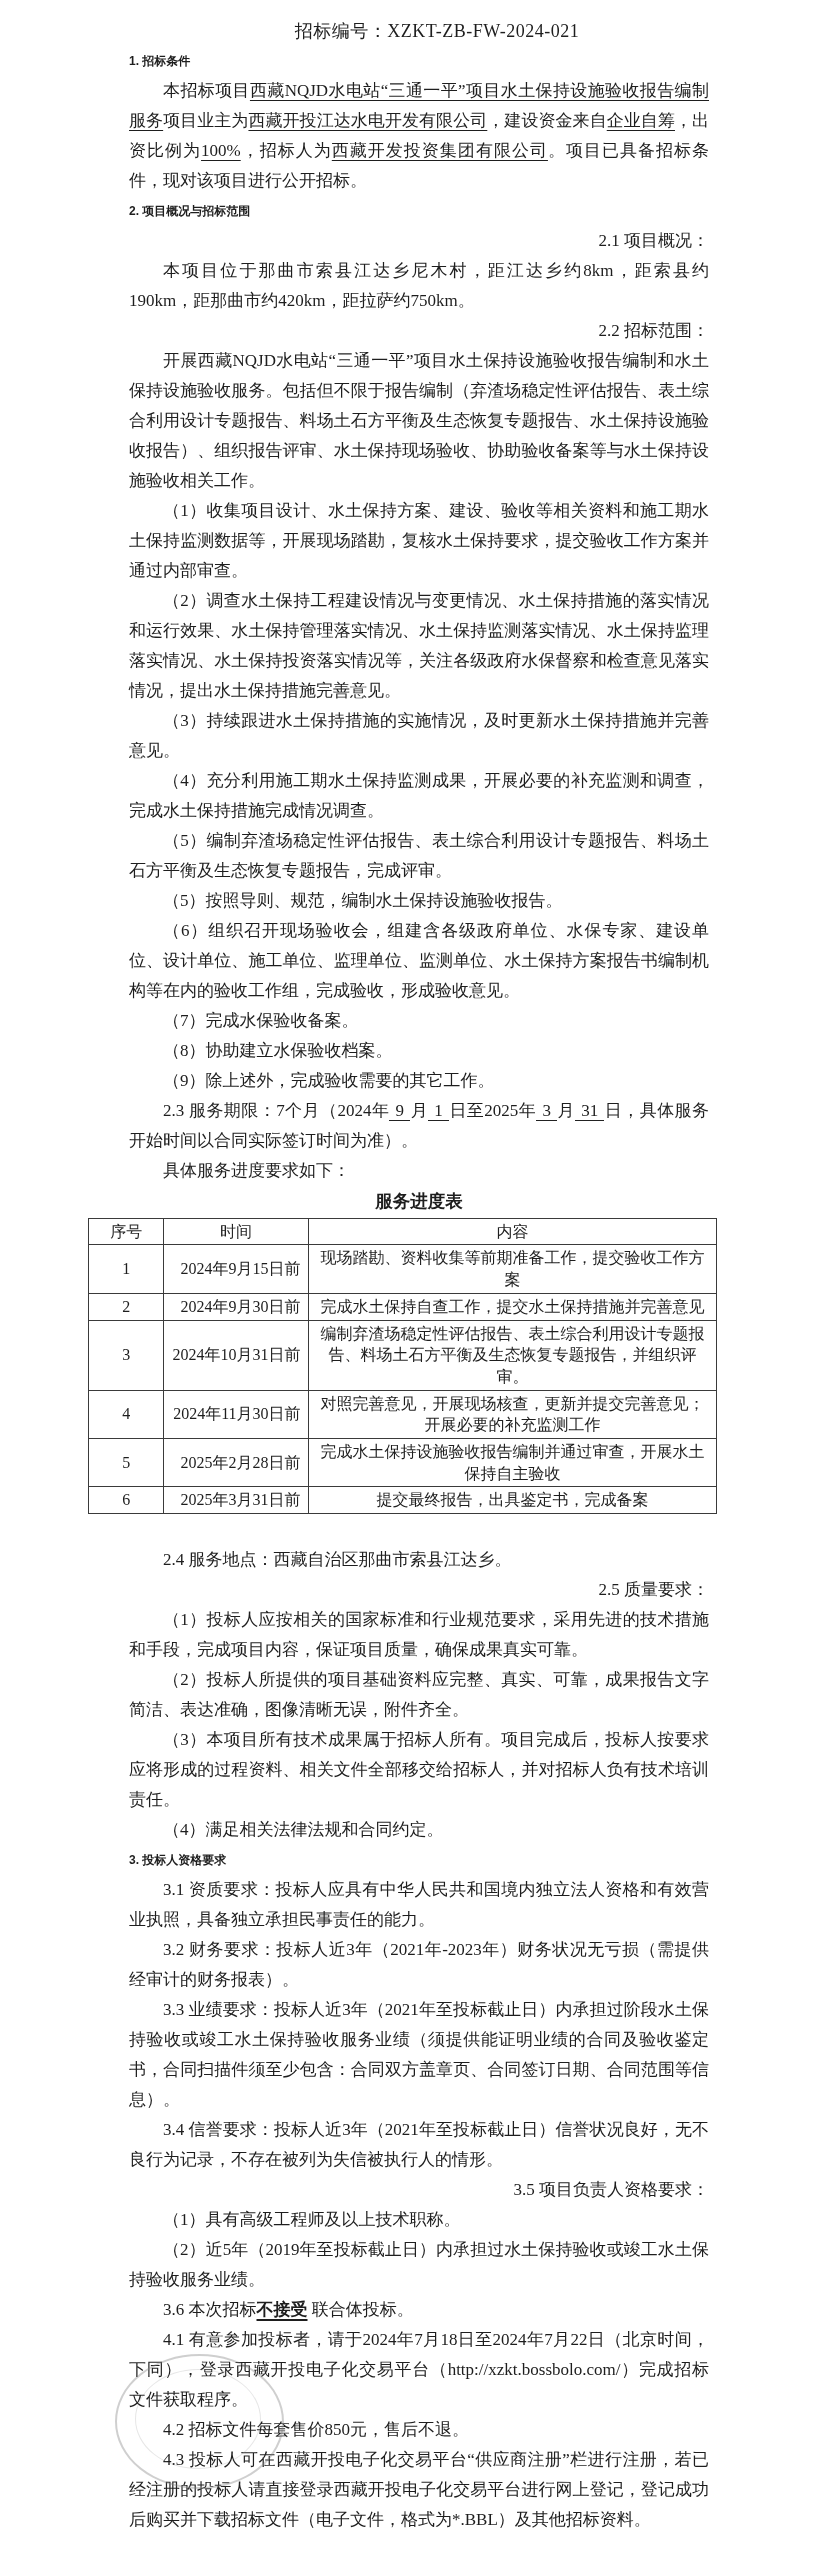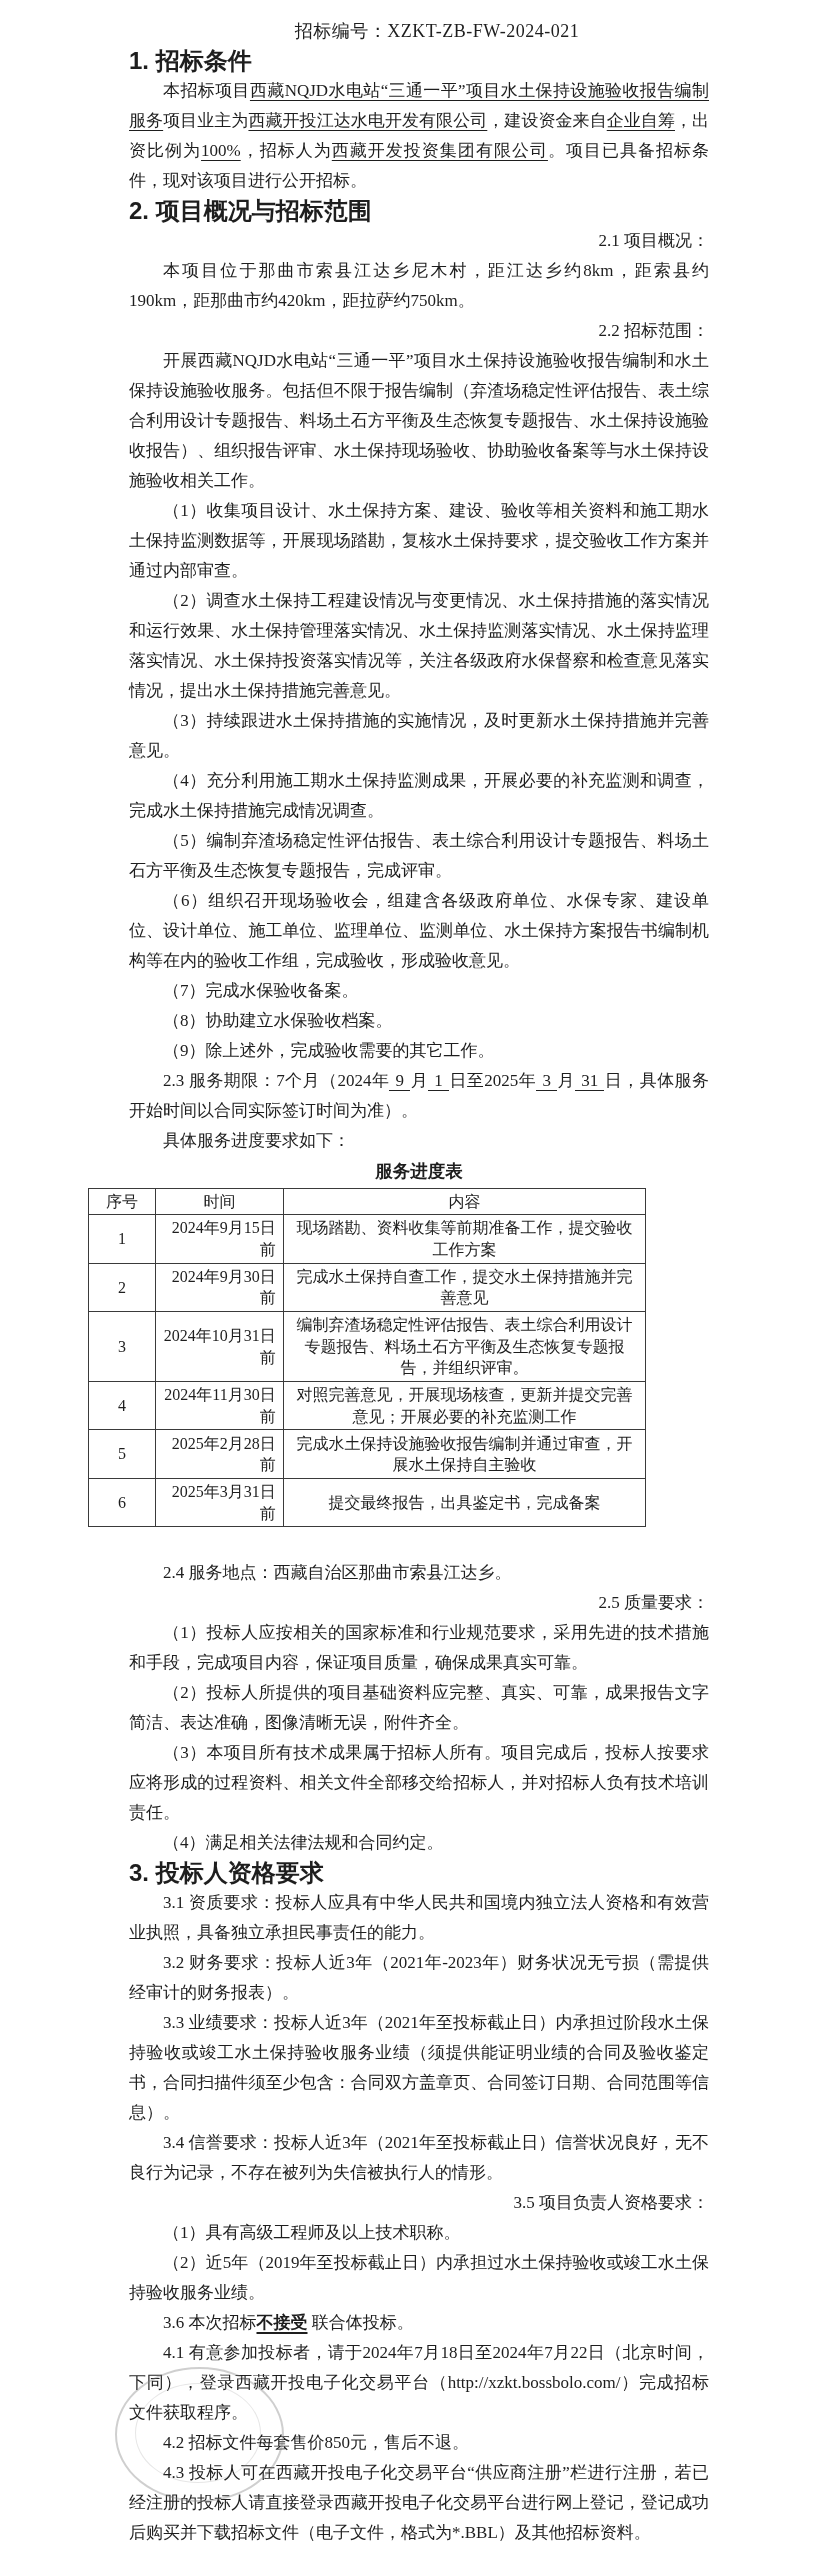--- a/index.html
+++ b/index.html
@@ -18,38 +18,38 @@
   .title{
     text-align:center;
     padding-left:36px;
     font-size:18px;
     letter-spacing:0.5px;
     white-space:nowrap;
   }
   .hd{
     font-family:"Liberation Sans","DejaVu Sans",sans-serif;
     font-weight:bold;
-    font-size:24px;
+    font-size:12px;
     line-height:30px;
   }
   p{margin:0;text-indent:2em;text-align:justify;}
   p.lbl{text-align:right;}
   .u{text-decoration:underline;text-underline-offset:4.1px;text-decoration-thickness:1px;}
   .bu{font-weight:bold;text-decoration:underline;text-underline-offset:4.1px;text-decoration-thickness:1.5px;}
   .bl{border-bottom:1px solid #222;padding:0 6.2px;}
   .tabletitle{
     text-align:center;
     font-family:"Liberation Sans","DejaVu Sans",sans-serif;
     font-weight:bold;
     font-size:17.5px;
     line-height:30px;
   }
   table.sched{
     border-collapse:collapse;
-    width:558px;
+    width:629px;
     margin-left:-41px;
     margin-top:2.1px;
     margin-bottom:31px;
     font-size:16px;
   }
   table.sched th,table.sched td{
     border:1.5px solid #3a3a3a;
     padding:2.1px 7.2px;
     line-height:21.6px;
     font-weight:normal;
@@ -90,20 +90,21 @@
   <div class="hd">2. 项目概况与招标范围</div>
   <p class="lbl">2.1 项目概况：</p>
   <p>本项目位于那曲市索县江达乡尼木村，距江达乡约8km，距索县约190km，距那曲市约420km，距拉萨约750km。</p>
   <p class="lbl">2.2 招标范围：</p>
   <p>开展西藏NQJD水电站“三通一平”项目水土保持设施验收报告编制和水土保持设施验收服务。包括但不限于报告编制（弃渣场稳定性评估报告、表土综合利用设计专题报告、料场土石方平衡及生态恢复专题报告、水土保持设施验收报告）、组织报告评审、水土保持现场验收、协助验收备案等与水土保持设施验收相关工作。</p>
   <p>（1）收集项目设计、水土保持方案、建设、验收等相关资料和施工期水土保持监测数据等，开展现场踏勘，复核水土保持要求，提交验收工作方案并通过内部审查。</p>
   <p>（2）调查水土保持工程建设情况与变更情况、水土保持措施的落实情况和运行效果、水土保持管理落实情况、水土保持监测落实情况、水土保持监理落实情况、水土保持投资落实情况等，关注各级政府水保督察和检查意见落实情况，提出水土保持措施完善意见。</p>
   <p>（3）持续跟进水土保持措施的实施情况，及时更新水土保持措施并完善意见。</p>
   <p>（4）充分利用施工期水土保持监测成果，开展必要的补充监测和调查，完成水土保持措施完成情况调查。</p>
   <p>（5）编制弃渣场稳定性评估报告、表土综合利用设计专题报告、料场土石方平衡及生态恢复专题报告，完成评审。</p>
+  <p>（5）按照导则、规范，编制水土保持设施验收报告。</p>
   <p>（6）组织召开现场验收会，组建含各级政府单位、水保专家、建设单位、设计单位、施工单位、监理单位、监测单位、水土保持方案报告书编制机构等在内的验收工作组，完成验收，形成验收意见。</p>
   <p>（7）完成水保验收备案。</p>
   <p>（8）协助建立水保验收档案。</p>
   <p>（9）除上述外，完成验收需要的其它工作。</p>
   <p><span>2.3 服务期限：7个月（2024年</span><span class="bl">9</span><span>月</span><span class="bl">1</span><span>日至2025年</span><span class="bl">3</span><span>月</span><span class="bl">31</span><span>日，具体服务开始时间以合同实际签订时间为准）。</span></p>
   <p>具体服务进度要求如下：</p>
 
   <div class="tabletitle">服务进度表</div>
   <table class="sched">
     <thead>

